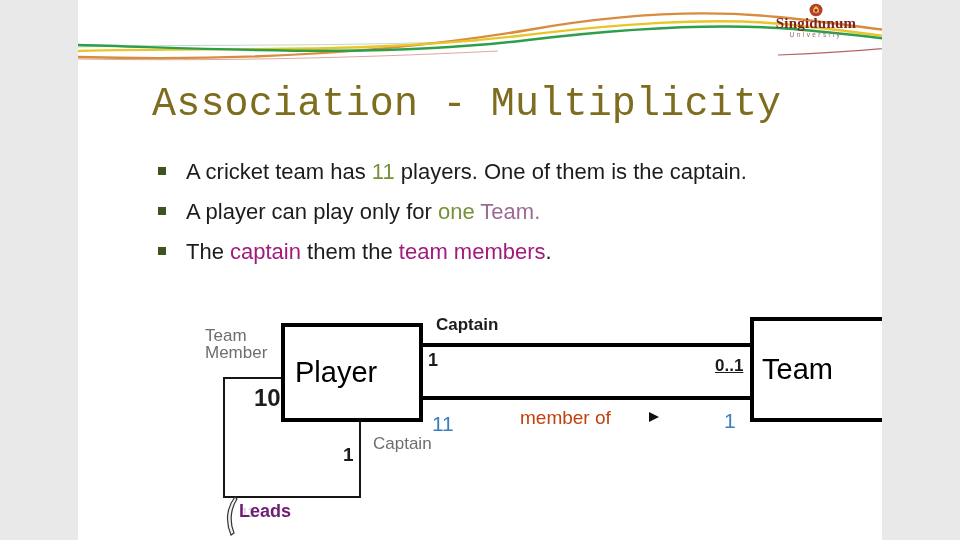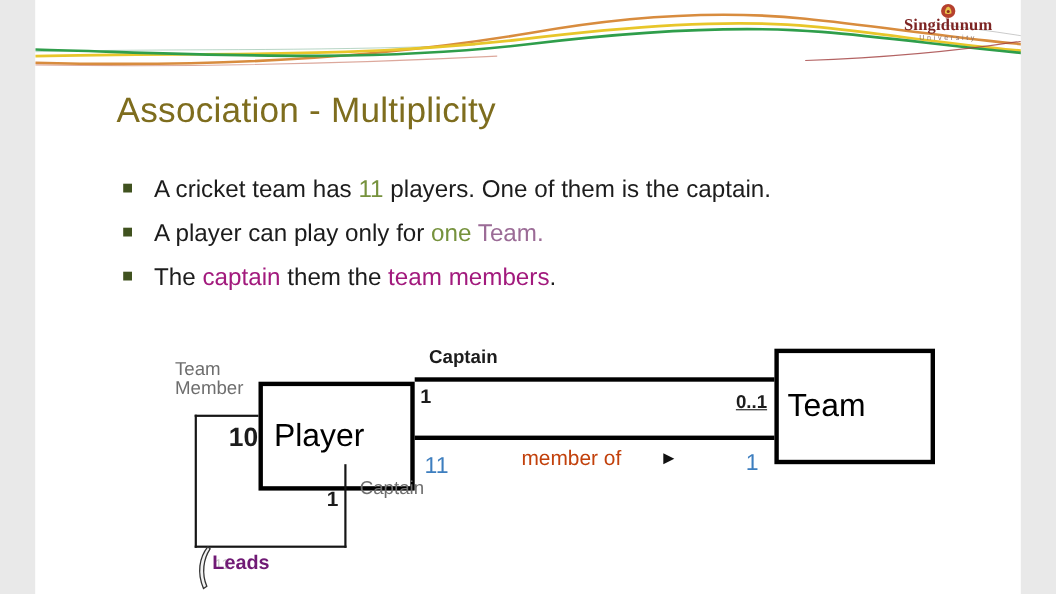--- a/index.html
+++ b/index.html
@@ -1,54 +1,54 @@
 <!DOCTYPE html>
 <html><head>
 <meta charset="utf-8">
 <style>
   * { margin:0; padding:0; box-sizing:border-box; }
   html,body { background:#e9e9e9; }
   #slide {
-    position:relative; width:896px; height:540px; margin:0 auto;
+    position:relative; width:804px; height:540px; margin:0 auto;
     background:#ffffff; overflow:hidden;
     font-family:"Liberation Sans", sans-serif; color:#1c1c1c;
   }
   
   #header-waves { position:absolute; left:0; top:0; width:960px; height:64px; }
   #logo { position:absolute; right:18px; top:2px; width:96px; height:44px; text-align:center; }
   #logo .emblem { position:absolute; left:50%; top:1px; margin-left:-8px; }
   #logo .brand {
     position:absolute; top:13px; left:0; width:100%;
     font-family:"Liberation Serif", serif; font-weight:bold;
     font-size:15px; color:#7d2423; letter-spacing:.2px;
   }
   #logo .subtitle {
     position:absolute; top:29px; left:0; width:100%;
     font-size:6.5px; letter-spacing:2.4px; color:#8d7066;
   }
   
   .page-title {
     position:absolute; left:74px; top:82px;
-    font-size:32px; color:#7e6d1e; letter-spacing:.2px;
+    font-size:40px; color:#7e6d1e; letter-spacing:.2px;font-family:Liberation Mono, monospace;
   }
   
   .bullet-row { position:absolute; left:80px; width:820px; height:30px; font-size:22px; white-space:nowrap; }
   .bullet-row .sq {
     display:inline-block; width:8px; height:8px; background:#40521f;
     margin-right:20px; vertical-align:4px;
   }
   .t-green   { color:#76923d; }
   .t-mauve   { color:#9b6b96; }
   .t-magenta { color:#a21a7d; }
   
   .uml-box {
     position:absolute; background:#fff; border:4px solid #000;
     display:flex; align-items:center; font-size:29px; color:#000;
   }
-  #player-box { left:203px; top:323px; width:142px; height:99px; padding-left:10px;margin-top:24px; }
+  #player-box { left:203px; top:323px; width:142px; height:99px; padding-left:10px; }
   #team-box   { left:672px; top:317px; width:146px; height:105px; padding-left:8px; }
   .assoc-line { position:absolute; background:#000; }
   #line-captain { left:345px; top:343px; width:327px; height:4px; }
   #line-member  { left:345px; top:396px; width:327px; height:4px; }
   .loop-line { position:absolute; background:#161616; }
   #loop-h1 { left:145px; top:377px; width:58px;  height:2px; }
   #loop-v1 { left:145px; top:377px; width:2px;   height:121px; }
   #loop-h2 { left:145px; top:496px; width:138px; height:2px; }
   #loop-v2 { left:281px; top:422px; width:2px;   height:76px; }
   .dlabel { position:absolute; white-space:nowrap; }

